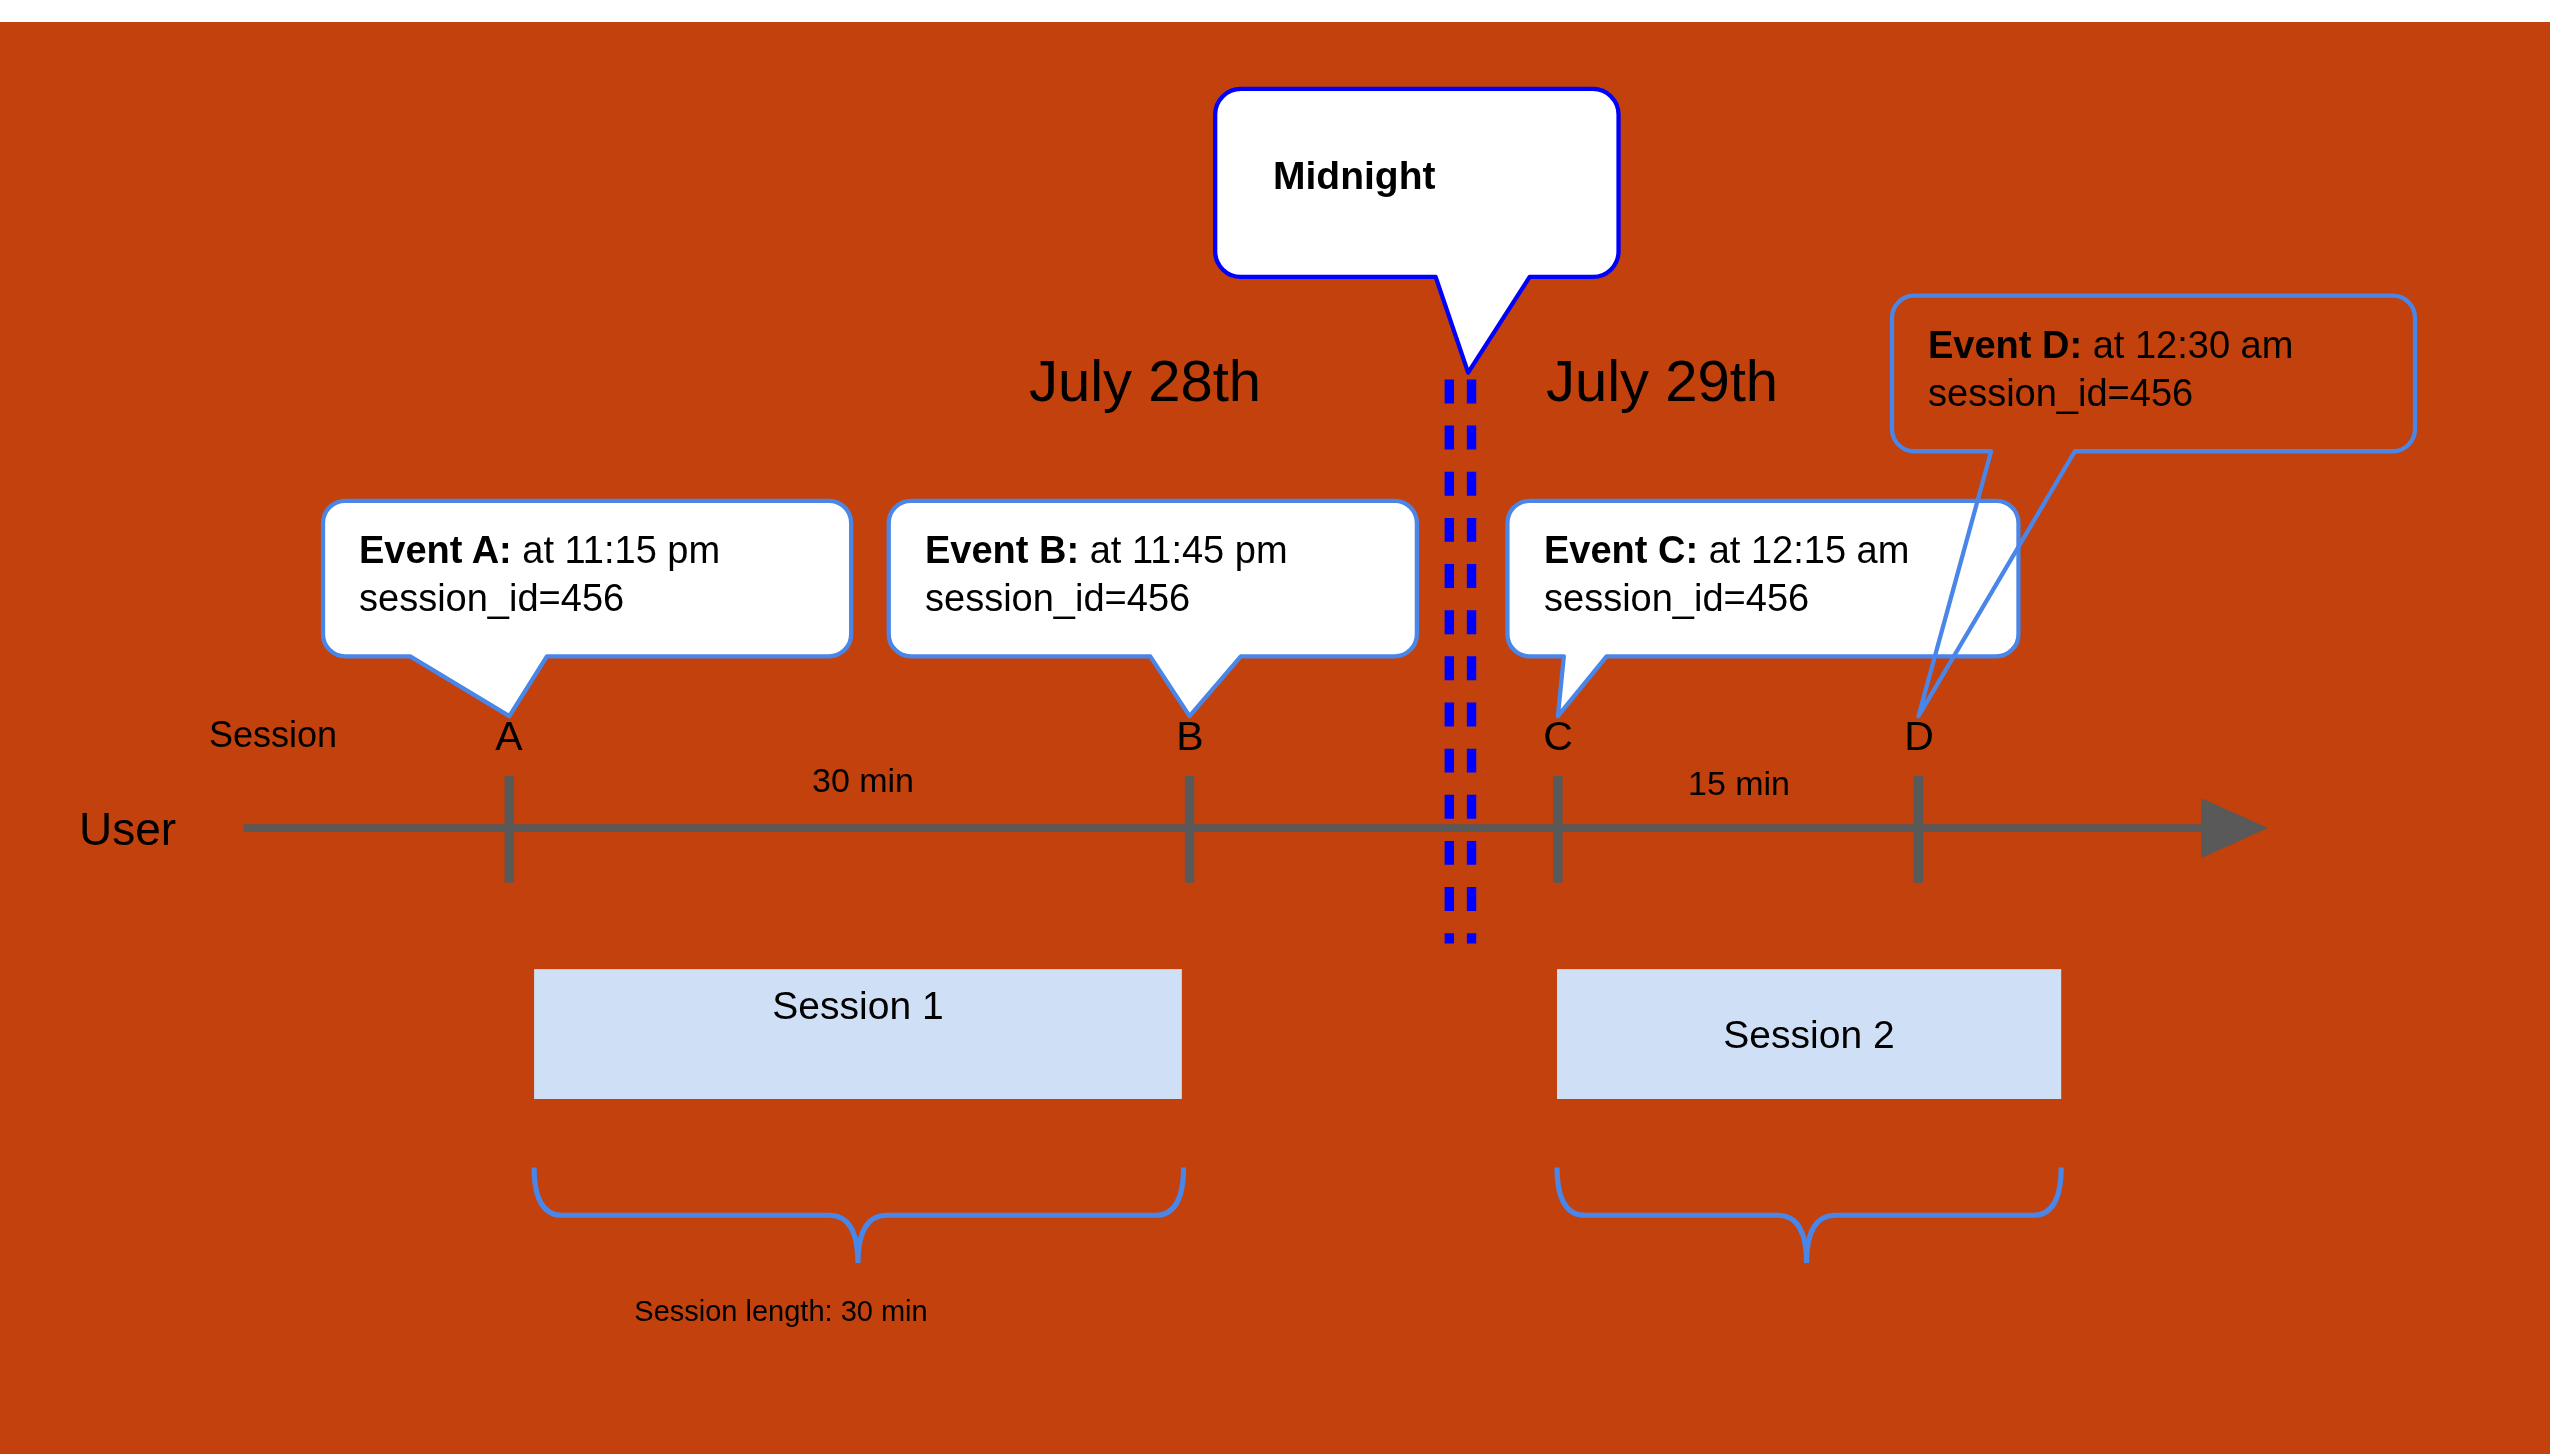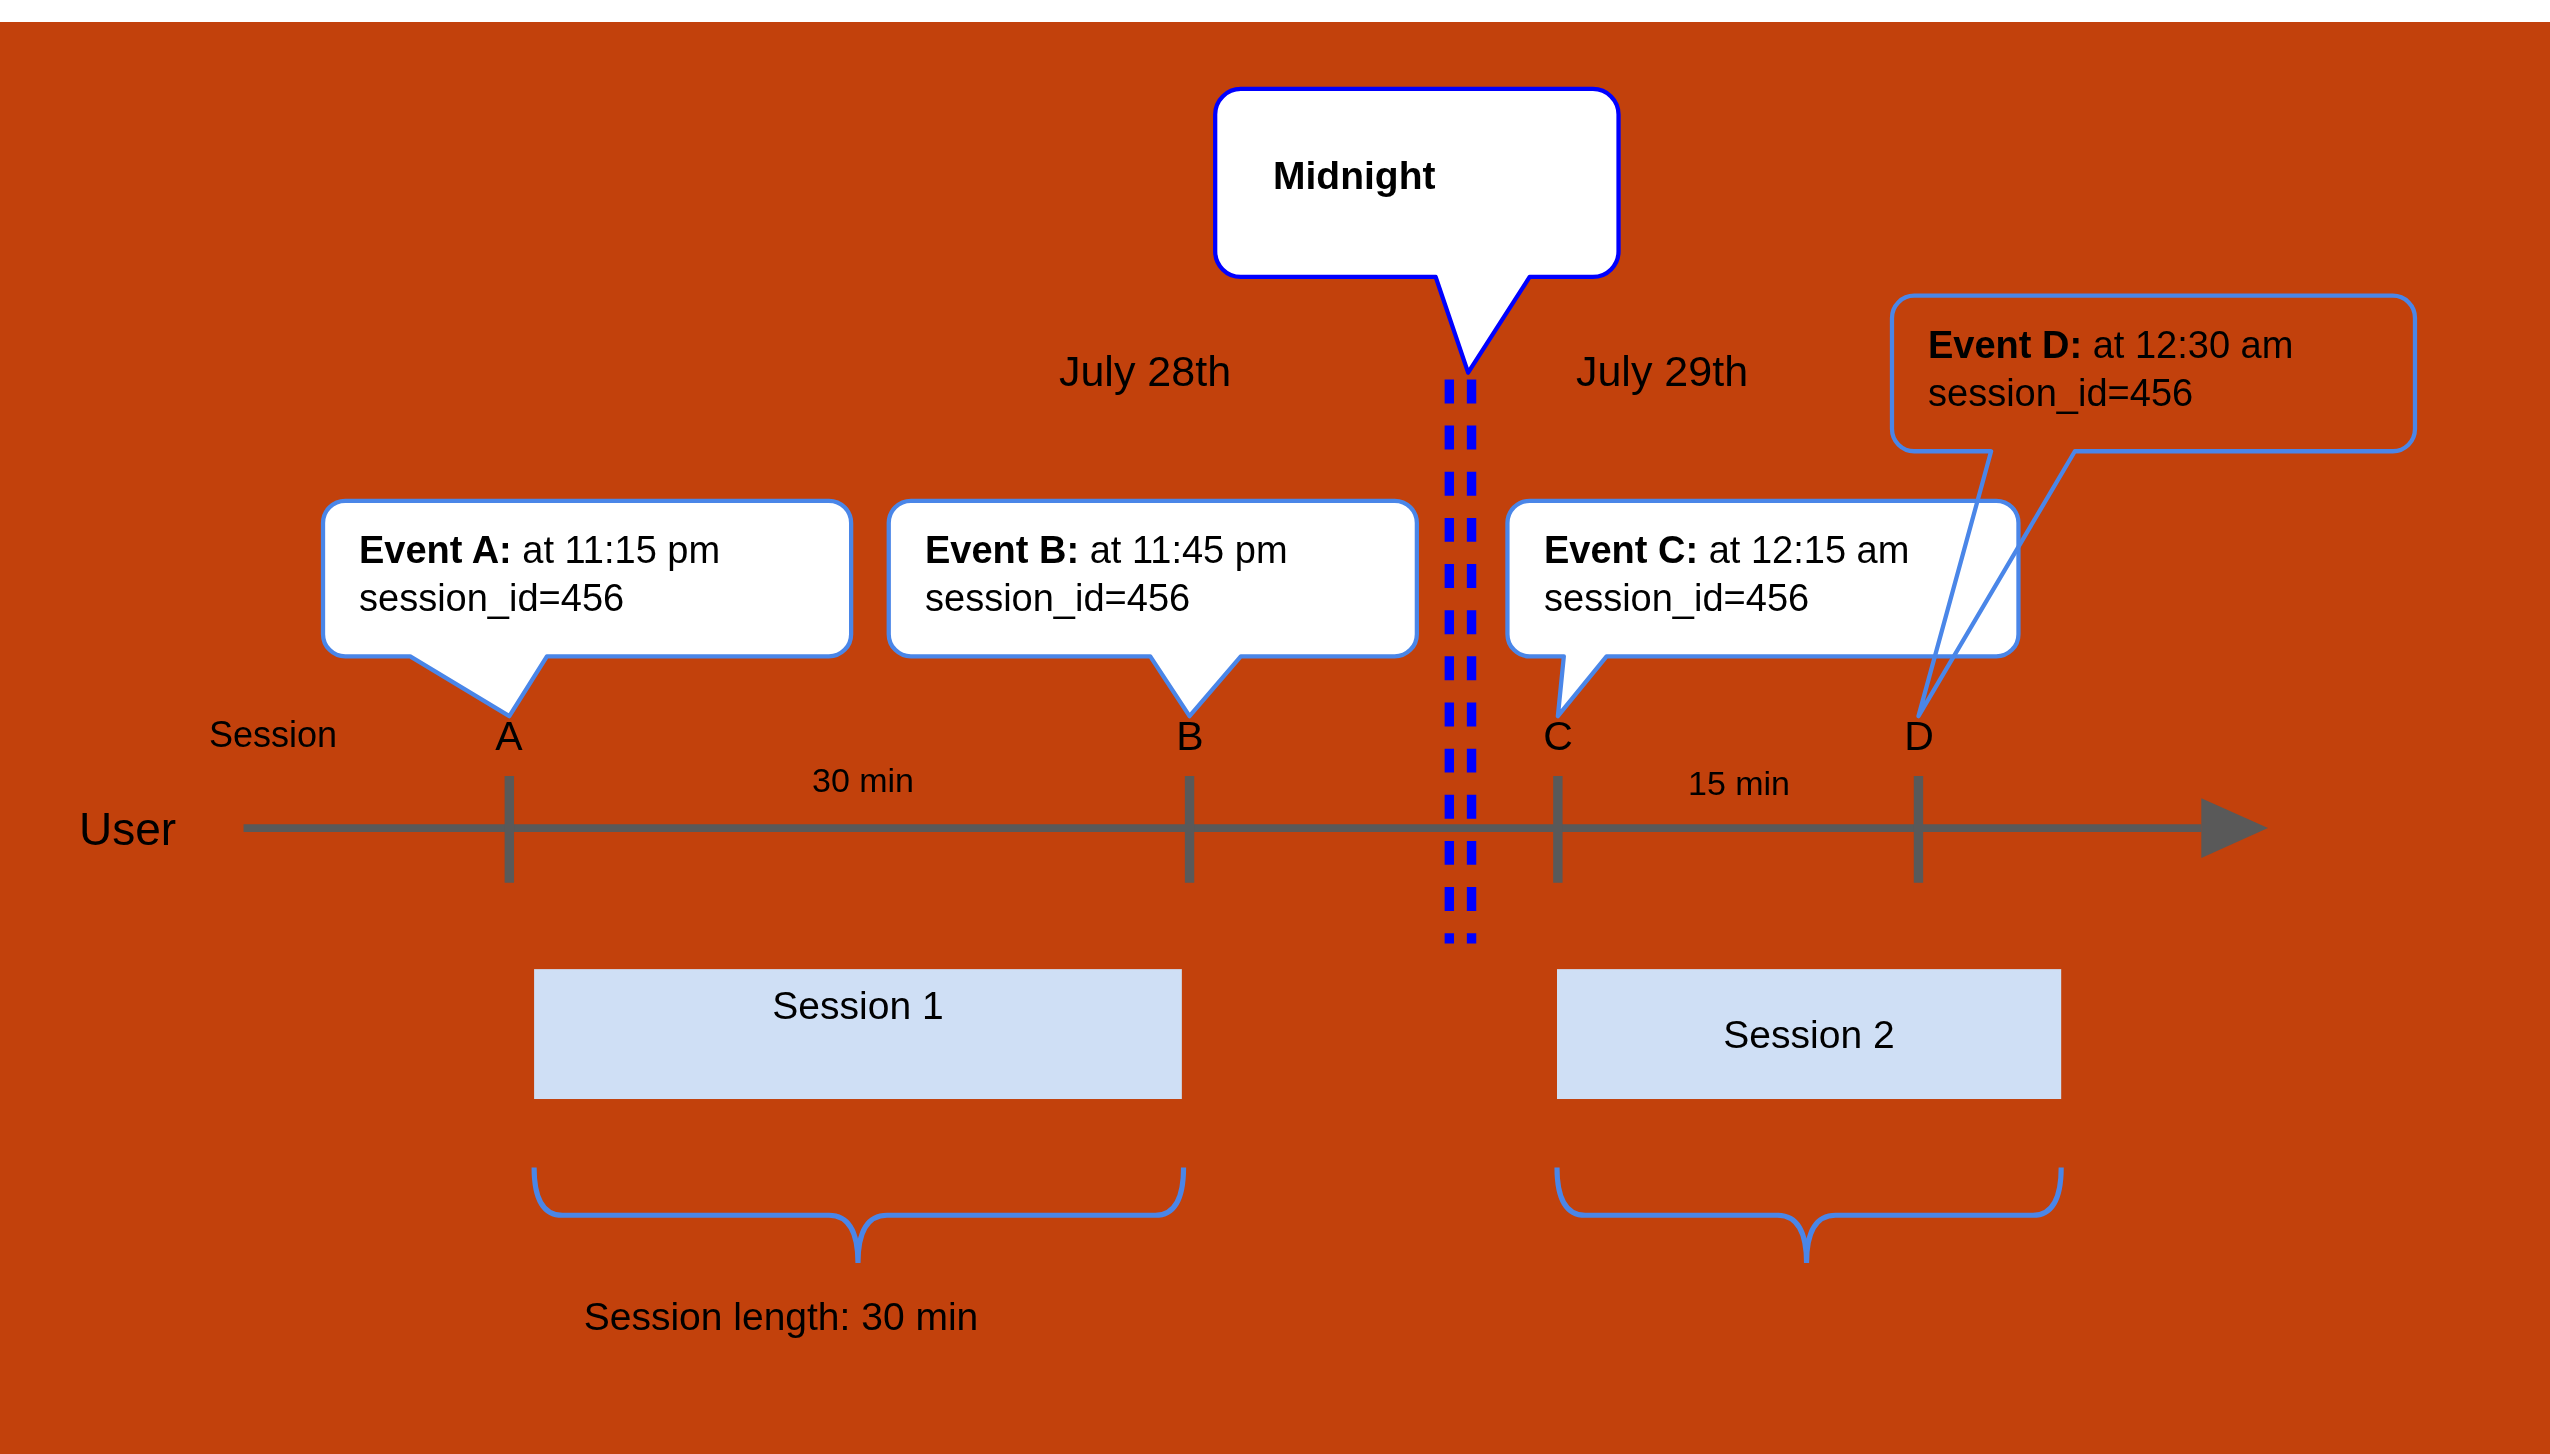--- a/index.html
+++ b/index.html
@@ -58,30 +58,30 @@
   .lbl-user {
     font-size: 46px;
   }
   .lbl-events {
     font-size: 36px;
   }
   .lbl-event-tick {
     font-size: 41px;
   }
   .lbl-date {
-    font-size: 43px;
+    font-size: 58px;
   }
   .lbl-interval {
     font-size: 34px;
   }
   .lbl-session-bar {
     font-size: 39px;
   }
   .lbl-session-length {
-    font-size: 39px;
+    font-size: 29px;
   }
 </style>
 </head>
 <body>
 
 <div id="stage">
 
   <svg id="diagram-svg" viewBox="0 0 2984 1702">
 
     <g>

